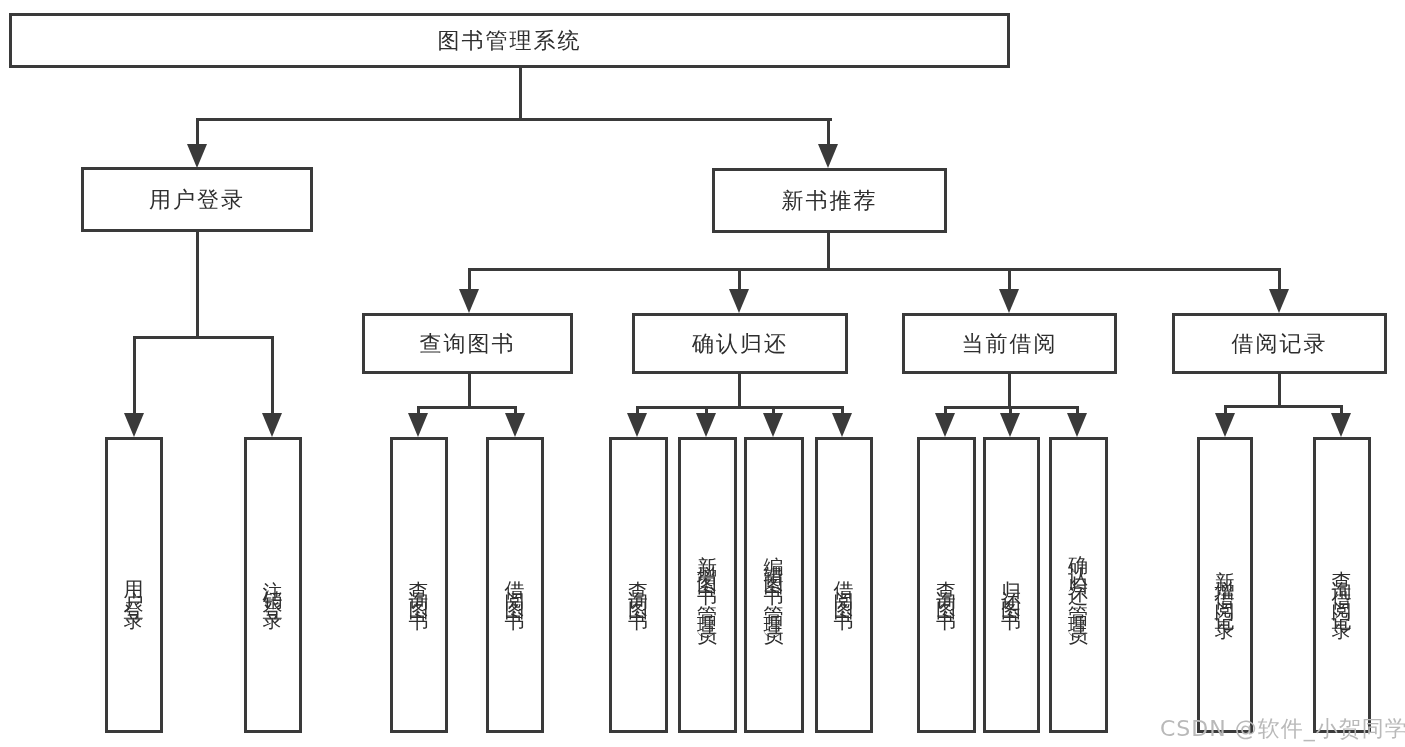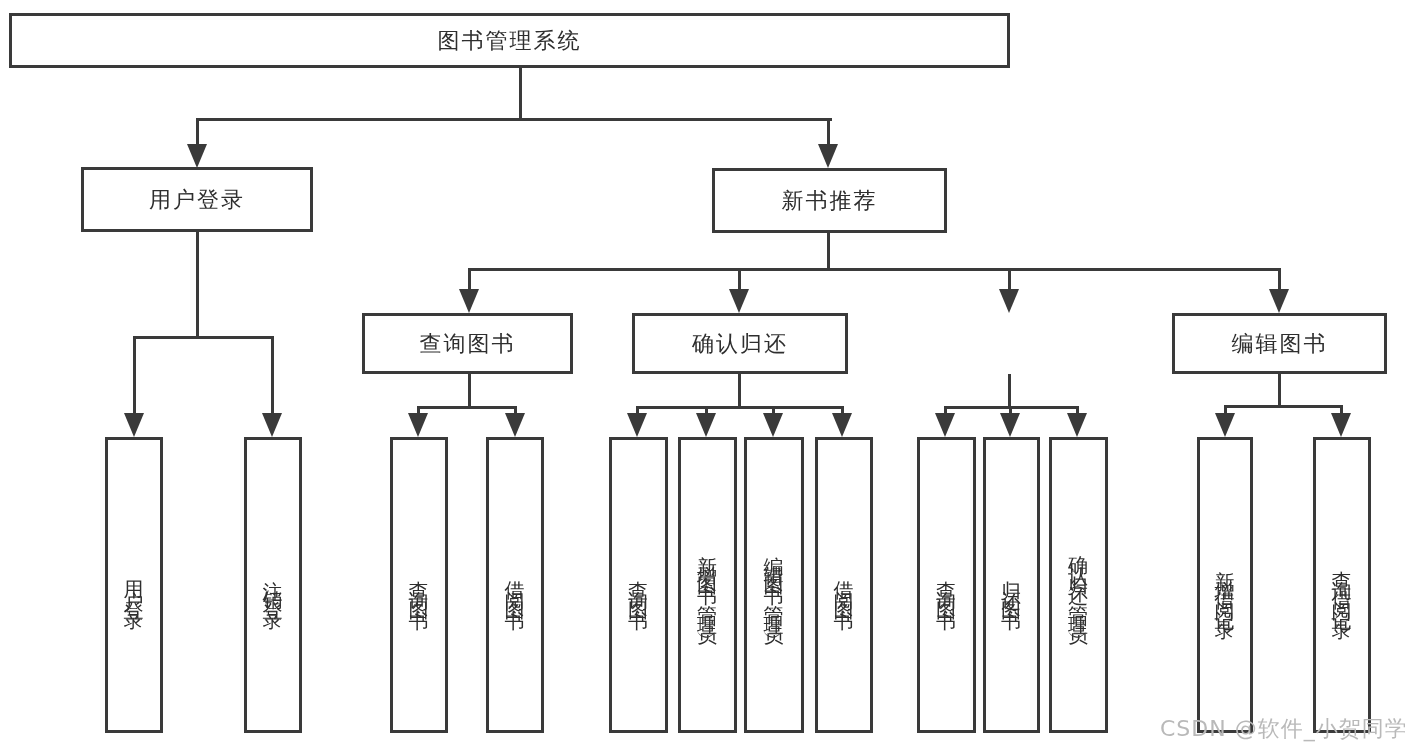--- a/index.html
+++ b/index.html
@@ -95,22 +95,25 @@
   <div class="arrow" style="left:999px;top:289px;"></div>
   <div class="v" style="left:1278px;top:268px;height:23px;"></div>
   <div class="arrow" style="left:1269px;top:289px;"></div>
 
   <div class="box" style="left:362px;top:313px;width:211px;height:61px;">
     <span class="hlabel">查询图书</span>
   </div>
   <div class="box" style="left:632px;top:313px;width:216px;height:61px;">
     <span class="hlabel">确认归还</span>
   </div>
+  <div class="box" style="left:902px;top:313px;width:215px;height:61px;">
+    <span class="hlabel">当前借阅</span>
+  </div>
   <div class="box" style="left:1172px;top:313px;width:215px;height:61px;">
-    <span class="hlabel">编辑图书</span>
+    <span class="hlabel">借阅记录</span>
   </div>
 
   <div class="v" style="left:468px;top:374px;height:35px;"></div>
   <div class="h" style="left:417px;top:406px;width:100px;"></div>
   <div class="v" style="left:417px;top:406px;height:10px;"></div>
   <div class="arrow" style="left:408px;top:413px;"></div>
   <div class="v" style="left:514px;top:406px;height:10px;"></div>
   <div class="arrow" style="left:505px;top:413px;"></div>
 
   <div class="v" style="left:738px;top:374px;height:35px;"></div>

